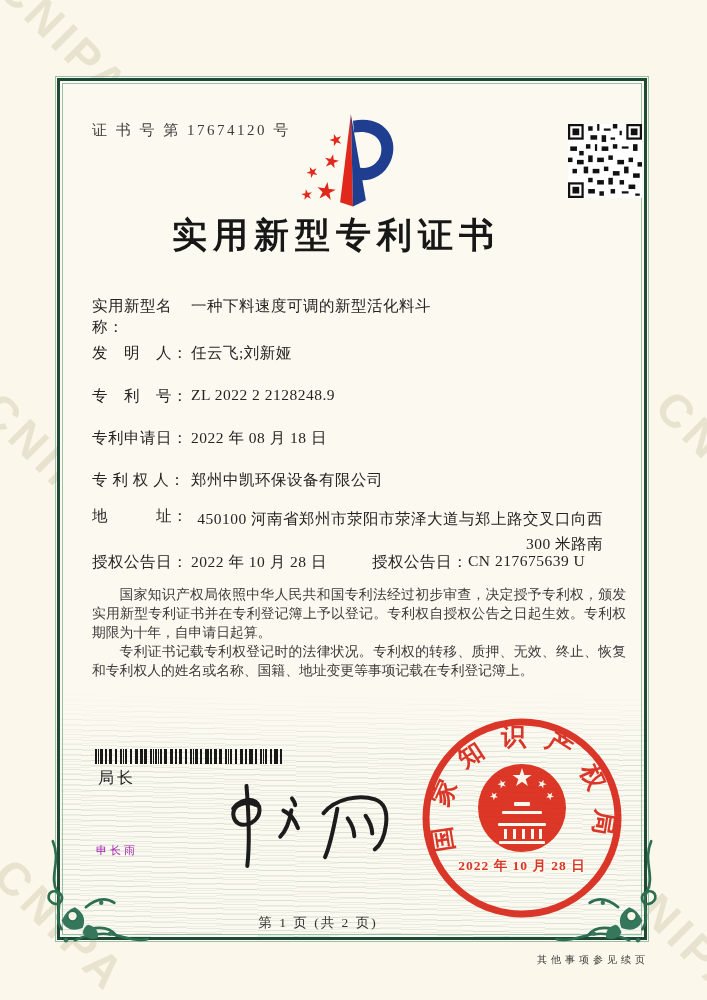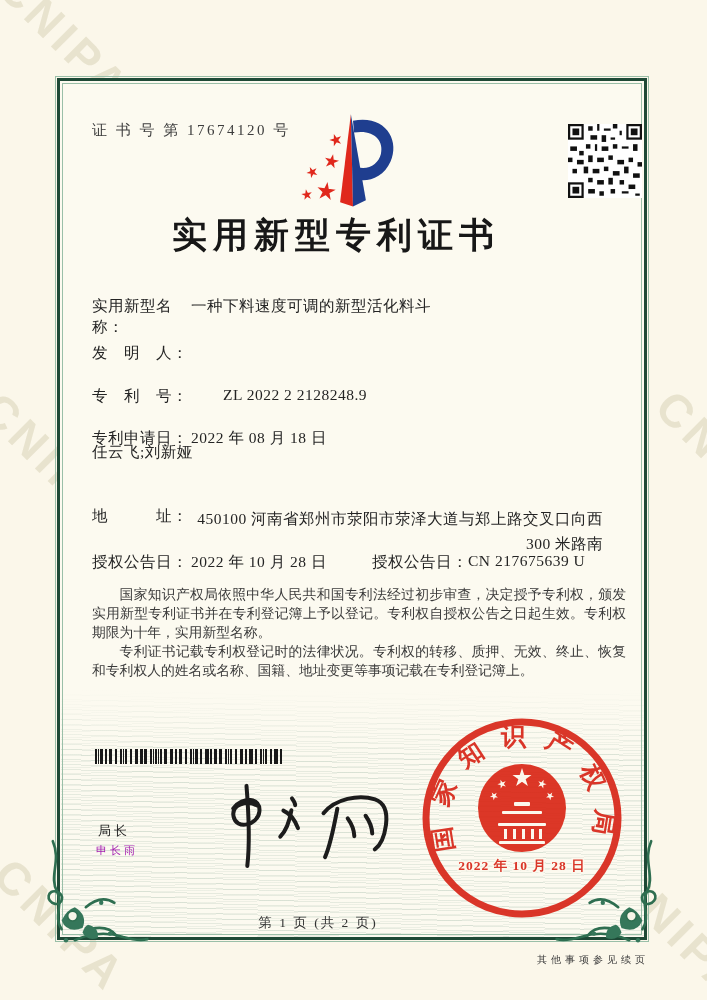--- a/index.html
+++ b/index.html
@@ -32,21 +32,21 @@
   .addr-val{width:412px;line-height:25px;text-align:right;}
   .grant2{position:absolute;left:280px;top:0;display:flex;}
   .paras{left:92px;top:585px;width:534px;font-size:13.8px;line-height:19px;color:#3a3a3a;
          text-align:justify;}
   .paras p{margin:0;text-indent:2em;}
   .barcode{left:95px;top:749px;width:188px;height:15px;
      background-image:
        repeating-linear-gradient(90deg,#191919 0 2px,transparent 2px 5px),
        repeating-linear-gradient(90deg,#191919 0 1px,transparent 1px 7px),
        repeating-linear-gradient(90deg,transparent 0 3px,#191919 3px 4px,transparent 4px 11px);}
-  .sig-title{left:98px;top:822px;font-size:13px;letter-spacing:3px;color:#222;}
+  .sig-title{left:98px;top:768px;font-size:16px;letter-spacing:3px;color:#222;}
   .sig-name{left:96px;top:843px;font-size:11px;letter-spacing:3px;color:#a21caf;}
   .footer-page{left:57px;top:914px;width:522px;text-align:center;font-size:13.5px;
                letter-spacing:2px;color:#333;}
   .footer-note{left:57px;top:953px;width:592px;text-align:right;font-size:10px;
                letter-spacing:4px;color:#3c3c3c;}
   .svgbox{position:absolute;}
   .seal-ring-text{font-family:"Liberation Serif","DejaVu Serif",serif;font-weight:bold;}
 </style>
 </head>
 <body>
@@ -138,47 +138,51 @@
         <rect x="30" y="31" width="2" height="1"></rect>
     </g>
   </svg>
 
   <div class="abs z3 title">实用新型专利证书</div>
 
   <div class="abs z3 row" style="top:296px;">
     <span class="lbl">实用新型名称：</span>
     <span class="val">一种下料速度可调的新型活化料斗</span>
   </div>
-  <div class="abs z3 row" style="top:343px;flex-direction:column;">
+  <div class="abs z3 row" style="top:343px;">
     <span class="lbl">发　明　人：</span>
     <span class="val">任云飞;刘新娅</span>
   </div>
-  <div class="abs z3 row" style="top:386px;gap:32px;">
+  <div class="abs z3 row" style="top:386px;">
     <span class="lbl">专　利　号：</span>
     <span class="val">ZL 2022 2 2128248.9</span>
   </div>
   <div class="abs z3 row" style="top:428px;">
     <span class="lbl">专利申请日：</span>
     <span class="val">2022 年 08 月 18 日</span>
+  </div>
+  <div class="abs z3 row" style="top:470px;">
+    <span class="lbl">专 利 权 人：</span>
+    <span class="val">郑州中凯环保设备有限公司</span>
   </div>
   <div class="abs z3 row" style="top:506px;">
     <span class="lbl">地　　　址：</span>
     <span class="val addr-val">450100 河南省郑州市荥阳市荥泽大道与郑上路交叉口向西 300 米路南</span>
   </div>
   <div class="abs z3 row" style="top:552px;width:534px;position:absolute;">
     <span class="lbl">授权公告日：</span>
     <span class="val">2022 年 10 月 28 日</span>
     <span class="grant2">
       <span>授权公告日：</span>
       <span>CN 217675639 U</span>
     </span>
   </div>
 
   <div class="abs z3 paras">
-    <p>国家知识产权局依照中华人民共和国专利法经过初步审查，决定授予专利权，颁发实用新型专利证书并在专利登记簿上予以登记。专利权自授权公告之日起生效。专利权期限为十年，实用新型名称。</p>
+    <p>国家知识产权局依照中华人民共和国专利法经过初步审查，决定授予专利权，颁发实用新型专利证书并在专利登记簿上予以登记。专利权自授权公告之日起生效。专利权期限为十年，自申请日起算。</p>
     <p>专利证书记载专利权登记时的法律状况。专利权的转移、质押、无效、终止、恢复和专利权人的姓名或名称、国籍、地址变更等事项记载在专利登记簿上。</p>
   </div>
 
   <div class="abs z3 barcode"></div>
 
   <div class="abs z3 sig-title">局长</div>
   <div class="abs z3 sig-name">申长雨</div>
 
   <svg class="svgbox z3" style="left:196px;top:776px;" width="210" height="104" viewBox="0 0 210 104">
     <g fill="none" stroke="#1c1c1c" stroke-width="4" stroke-linecap="round" stroke-linejoin="round" transform="rotate(-2 105 52)">

